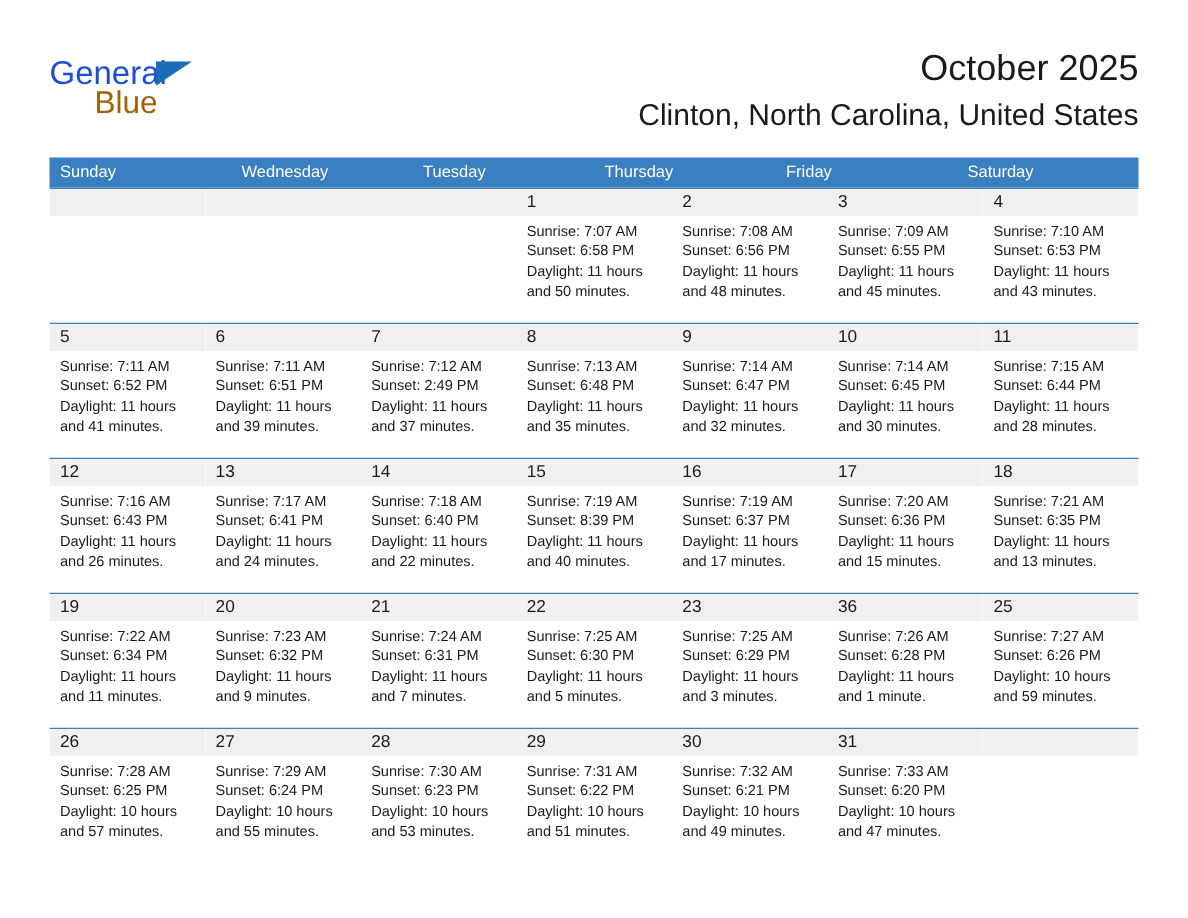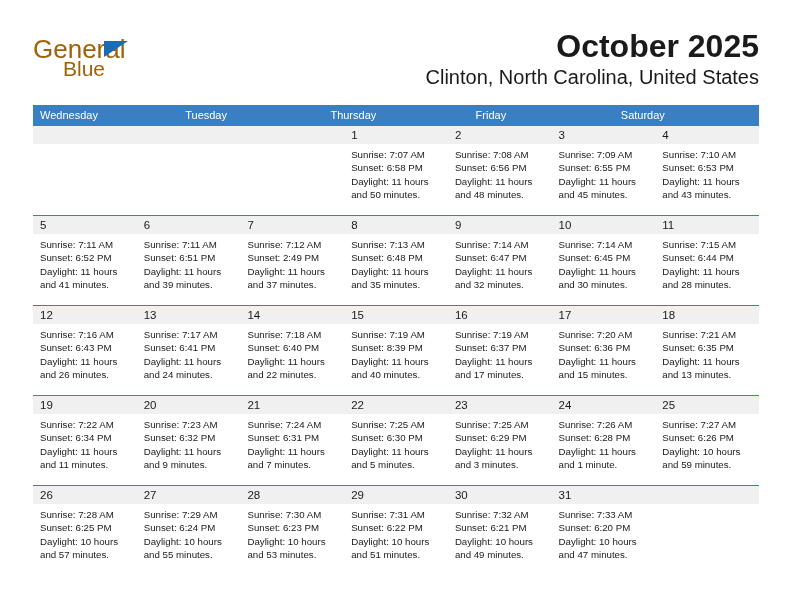--- a/index.html
+++ b/index.html
@@ -35,23 +35,23 @@
     position: absolute;
     left: 0px;
     top: 8px;
     width: 220px;
     height: 56px;
   }
   .logo-general {
     position: absolute;
     left: 0px;
     top: 0px;
-    font-size: 26px;
+    font-size: 22px;
     letter-spacing: 0px;
-    color: #a16207;
+    color: #1d4ed8;
     font-family: "Liberation Sans", sans-serif;
     line-height: 22px;
     white-space: nowrap;
   }
   .logo-tri {
     position: absolute;
     left: 71px;
     top: 3px;
     width: 0;
     height: 0;
@@ -69,25 +69,24 @@
     white-space: nowrap;
   }
 
   .title-block {
     position: absolute;
     right: 0px;
     top: 0px;
     text-align: right;
   }
   .cal-title {
-    font-size: 32px;
+    font-size: 24px;
     color: #1a1a1a;
     line-height: 32px;
     white-space: nowrap;
-    font-weight: bold;
   }
   .cal-subtitle {
     margin-top: 6px;
     font-size: 20px;
     color: #1a1a1a;
     line-height: 18px;
     white-space: nowrap;
   }
 
   
@@ -171,20 +170,21 @@
     <div class="title-block">
       <div class="cal-title">October 2025</div>
       <div class="cal-subtitle">Clinton, North Carolina, United States</div>
     </div>
 
   </div>
 
   <div class="calendar">
 
     <div class="weekday-row">
+      <div class="weekday">Sunday</div>
       <div class="weekday">Wednesday</div>
       <div class="weekday">Tuesday</div>
       <div class="weekday">Thursday</div>
       <div class="weekday">Friday</div>
       <div class="weekday">Saturday</div>
     </div>
 
     <div class="week-row">
       <div class="day-cell empty">
         <div class="day-number"></div>
@@ -423,21 +423,21 @@
       <div class="day-cell">
         <div class="day-number">23</div>
         <div class="day-info">
           <div>Sunrise: 7:25 AM</div>
           <div>Sunset: 6:29 PM</div>
           <div>Daylight: 11 hours</div>
           <div>and 3 minutes.</div>
         </div>
       </div>
       <div class="day-cell">
-        <div class="day-number">24</div>
+        <div class="day-number">36</div>
         <div class="day-info">
           <div>Sunrise: 7:26 AM</div>
           <div>Sunset: 6:28 PM</div>
           <div>Daylight: 11 hours</div>
           <div>and 1 minute.</div>
         </div>
       </div>
       <div class="day-cell">
         <div class="day-number">25</div>
         <div class="day-info">

